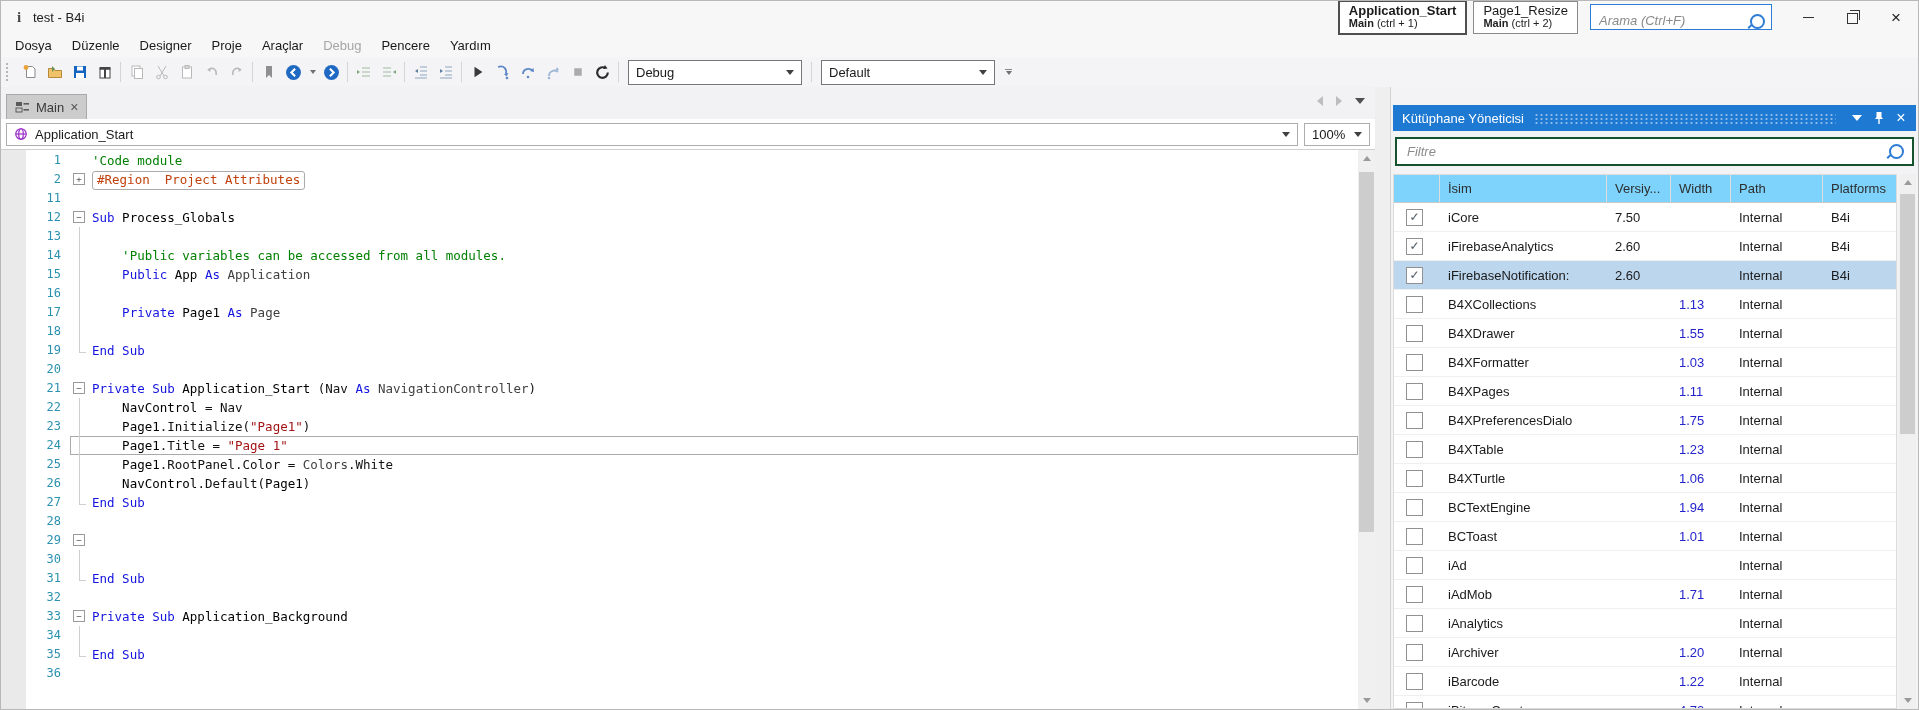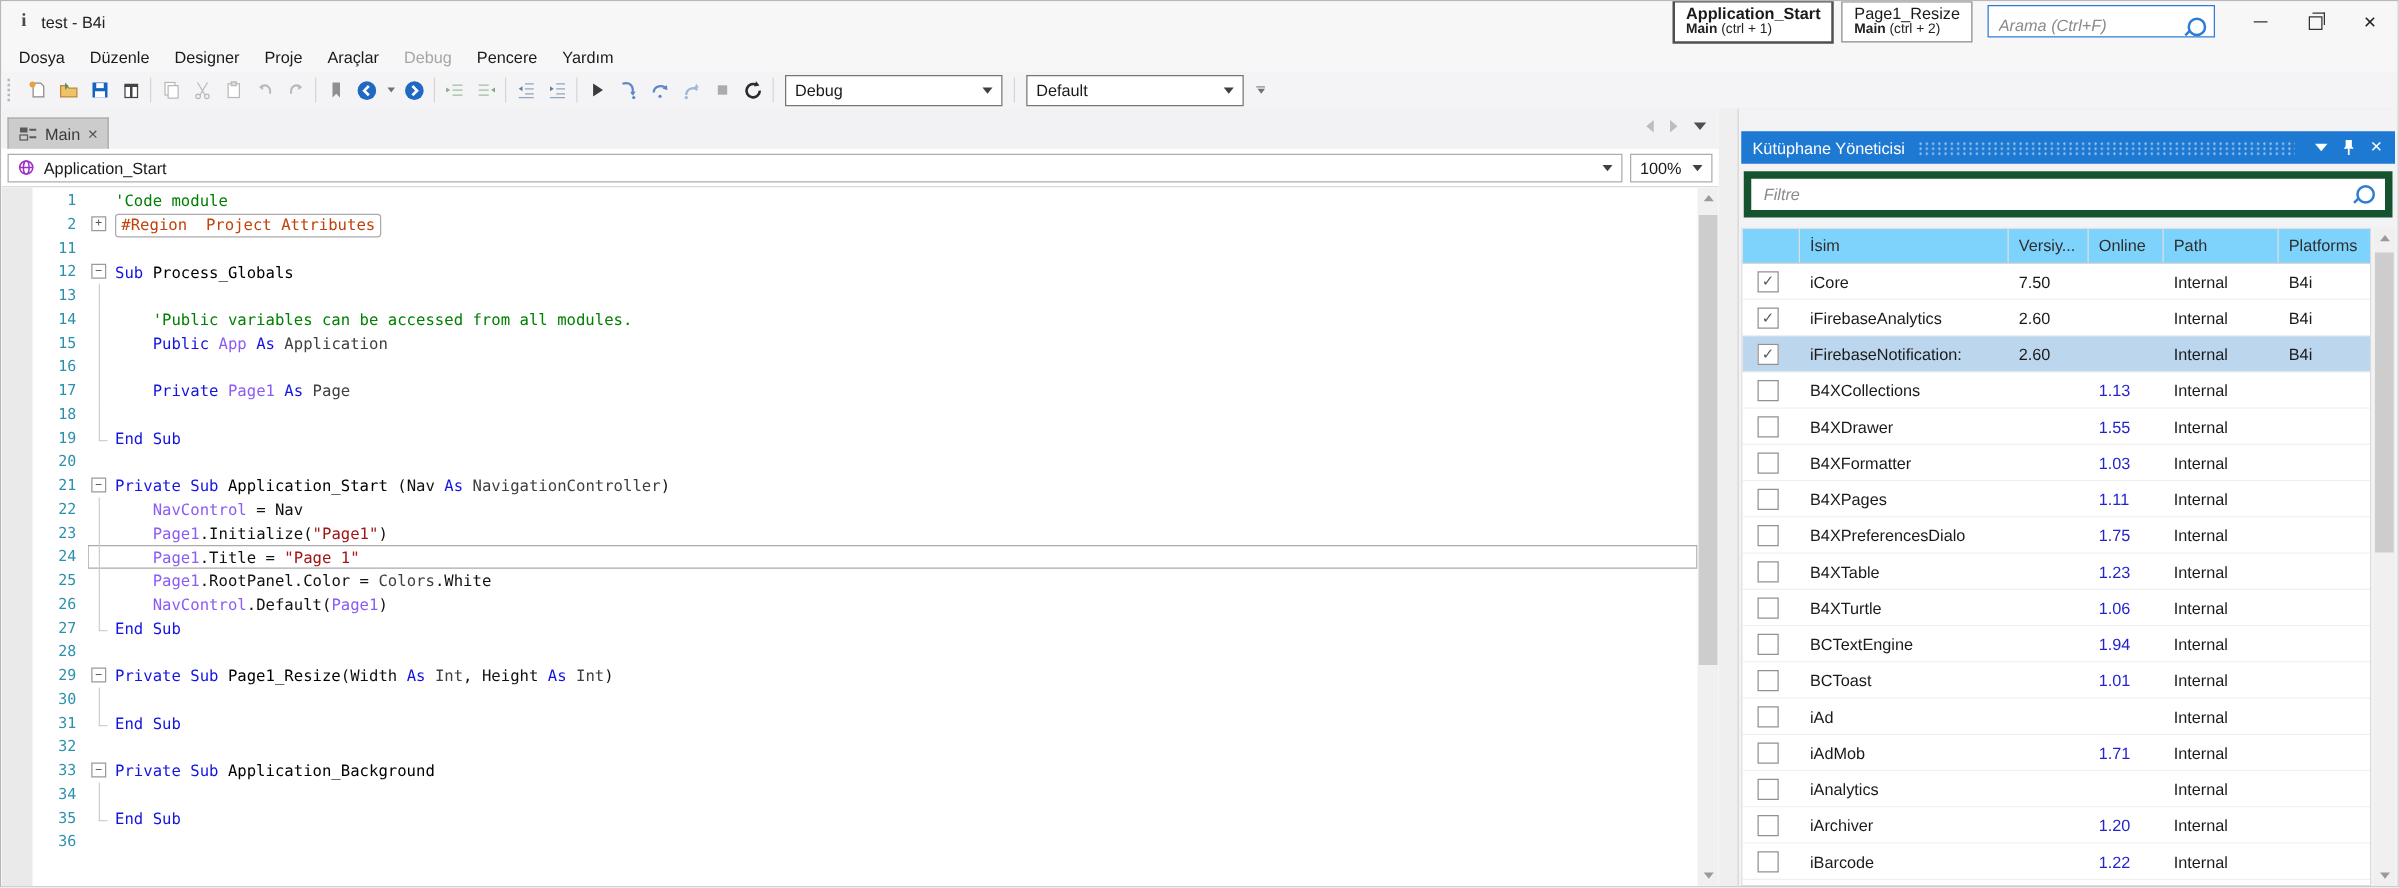--- a/index.html
+++ b/index.html
@@ -67,42 +67,42 @@
   .cl{display:flex;height:19px;line-height:19px;padding-left:25px;font-family:"DejaVu Sans Mono",monospace;font-size:12.5px;}
   .ln{width:44px;flex:none;text-align:right;padding-right:9px;color:#2b91af;box-sizing:border-box;font-size:12px;}
   .lc{flex:1;display:flex;position:relative;}
   .cl.current .lc{box-shadow:inset 0 0 0 1px #aaa;}
   .fold{width:22px;flex:none;position:relative;}
   .foldbox{width:12px;height:12px;margin:3px 0 0 3px;border:1px solid #9a9a9a;background:#fff;color:#555;
            font:9px/11px "DejaVu Sans Mono",monospace;text-align:center;box-sizing:border-box;}
   .g-mid{position:absolute;left:9px;top:0;bottom:0;border-left:1px solid #cfcfcf;}
   .g-end{position:absolute;left:9px;top:0;height:11px;width:6px;border-left:1px solid #cfcfcf;border-bottom:1px solid #cfcfcf;}
   .codecell{white-space:pre;}
-  .tk-cm{color:#008000}.tk-kw{color:#1414e0}.tk-ty{color:#404040}.tk-vr{color:#8b5cf6}
+  .tk-cm{color:#008000}.tk-kw{color:#1414e0}.tk-ty{color:#404040}.tk-vr{color:#000000}
   .tk-st{color:#a31515}.tk-pl{color:#111}.tk-sub{color:#000;font-weight:normal}.tk-rg{color:#c2410c}
   .regionbox{display:inline-block;border:1px solid #ababab;border-radius:3px;padding:0 4px;height:17px;line-height:16px;margin-top:0;}
   
   .vscroll{position:absolute;top:0;bottom:0;width:17px;background:#f0f0f0;}
   .vscroll .arrow{position:absolute;left:0;width:17px;height:17px;display:flex;align-items:center;justify-content:center;}
   .vscroll .arrow.up{top:0;}
   .vscroll .arrow.down{bottom:0;}
   .sb-tri-up{width:0;height:0;border-left:4px solid transparent;border-right:4px solid transparent;border-bottom:5px solid #9a9a9a;}
   .sb-tri-down{width:0;height:0;border-left:4px solid transparent;border-right:4px solid transparent;border-top:5px solid #9a9a9a;}
   .thumb{position:absolute;left:1px;width:15px;background:#cdcdcd;}
   .editor-scroll{right:0;}
   
   .panel{flex:1;background:#f3f3f5;display:flex;flex-direction:column;border-left:1px solid #d2d2d2;}
   .panel-top-gap{height:18px;}
   .panel-title{height:26px;margin:0 2px;background:#1e79d2;color:#fff;display:flex;align-items:center;padding:0 4px 0 9px;font-size:13px;}
   .dots{flex:1;height:12px;margin:2px 10px 0;background-image:radial-gradient(rgba(255,255,255,.5) 1px,transparent 1.3px);background-size:5px 4px;}
   .ptool{width:22px;height:20px;display:flex;align-items:center;justify-content:center;}
   .chev-down{width:0;height:0;border-left:5px solid transparent;border-right:5px solid transparent;border-top:6px solid #fff;}
   .pclose{color:#fff;font-size:16px;line-height:14px;}
   .filter-row{padding:6px 4px 8px;}
-  .filterbox{height:25px;background:#fff;border:6px solid #14532d;display:flex;align-items:center;padding:0 8px;}
+  .filterbox{height:25px;background:#fff;border:2px solid #14532d;display:flex;align-items:center;padding:0 8px;}
   .filterbox input{border:none;outline:none;flex:1;font-family:"Liberation Sans",sans-serif;font-size:13px;background:transparent;min-width:0;}
   .filterbox input::placeholder{font-style:italic;color:#8a8a8a;}
   .table-zone{flex:1;position:relative;overflow:hidden;}
   .lib-table{position:absolute;left:2px;top:0;right:21px;bottom:0;background:#fff;border:1px solid #dcdcdc;overflow:hidden;}
   .lhead{display:grid;grid-template-columns:46px 167px 64px 60px 92px 1fr;height:27px;background:#7dd3fc;border-bottom:1px solid #c9c9c9;align-items:center;}
   .lhead .hc{font-size:13px;color:#2e2e2e;padding-left:8px;border-right:1px solid #dedede;height:100%;display:flex;align-items:center;box-sizing:border-box;}
   .lrow{display:grid;grid-template-columns:46px 167px 64px 60px 92px 1fr;height:28px;align-items:center;border-bottom:1px solid #efefef;background:#fff;font-size:13px;}
   .lrow.selected{background:#bcd6ee;}
   .cell{padding-left:8px;overflow:hidden;white-space:nowrap;}
   .cell.online{color:#2424cc;}
@@ -520,21 +520,20 @@
                 <div class="fold"></div>
                 <div class="codecell"></div>
               </div>
             </div>
             <div class="cl">
               <div class="ln">29</div>
               <div class="lc">
                 <div class="fold">
                   <div class="foldbox">−</div>
                 </div>
-                <div class="codecell"><span class="tk-kw">Private Sub </span><span class="tk-sub">Page1_Resize</span><span class="tk-pl">(Width </span><span class="tk-kw">As</span><span class="tk-pl"> </span><span class="tk-ty">Int</span><span class="tk-pl">, Height </span><span class="tk-kw">As</span><span class="tk-pl"> </span><span class="tk-ty">Int</span><span class="tk-pl">)</span></div>
               </div>
             </div>
             <div class="cl">
               <div class="ln">30</div>
               <div class="lc">
                 <div class="fold">
                   <div class="g-mid"></div>
                 </div>
                 <div class="codecell"></div>
               </div>
@@ -627,21 +626,21 @@
           <input placeholder="Filtre" style="">
           <div class="mag"></div>
         </div>
       </div>
       <div class="table-zone">
         <div class="lib-table">
           <div class="lhead">
             <div class="hc"></div>
             <div class="hc">İsim</div>
             <div class="hc">Versiy...</div>
-            <div class="hc">Online</div>
+            <div class="hc">Width</div>
             <div class="hc">Path</div>
             <div class="hc" style="border-right:none">Platforms</div>
           </div>
           <div id="lib-rows">
               <div class="lrow">
                 <div>
                   <div class="cbx">✓</div>
                 </div>
                 <div class="cell">iCore</div>
                 <div class="cell">7.50</div>

